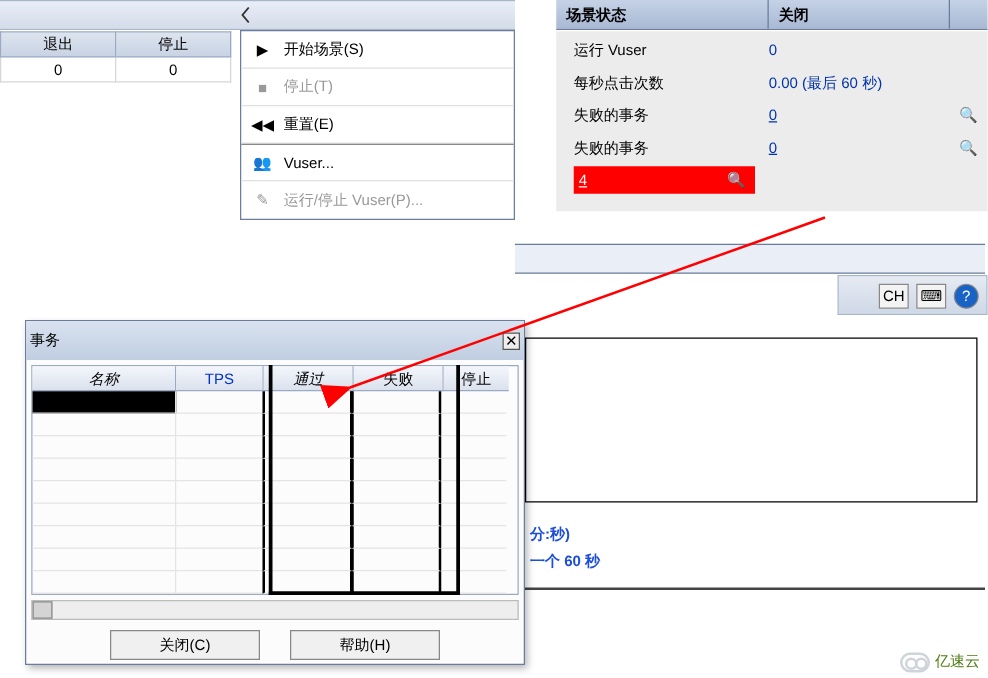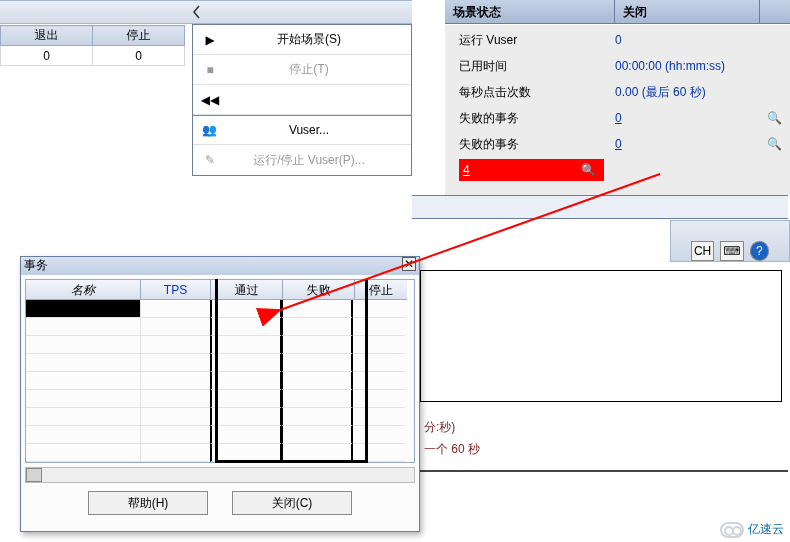--- a/index.html
+++ b/index.html
@@ -10,75 +10,75 @@
 .top-left-table th { font-weight: normal; background: linear-gradient(#dde4ef,#c7d2e3); border: 1px solid #9aaac4; height: 20px; }
 .top-left-table td { border: 1px solid #d6d6d6; height: 20px; text-align: center; background: #fff; }
 
 .top-toolbar-strip { position: absolute; left: 0; top: 0; width: 412px; height: 24px; background: linear-gradient(#e9eef7,#d4dce9); border-top: 1px solid #a8b6cc; border-bottom: 1px solid #a8b6cc; }
 .small-arrow { position: absolute; top: 4px; left: 192px; width: 8px; height: 14px; }
 
 .action-panel { position: absolute; left: 192px; top: 24px; width: 220px; background: #fff; border: 1px solid #6b7d9c; }
 .action-row { height: 30px; display: flex; align-items: center; border-bottom: 1px solid #e0e0e0; cursor: pointer; }
 .action-row:last-child { border-bottom: none; }
 .action-ico { width: 34px; display: flex; justify-content: center; color: #000; }
-.action-label { flex: 1; text-align: center; padding-right: 20px; }
+.action-label { flex: 1; padding-right: 20px; }
 .action-row.disabled .action-ico, .action-row.disabled .action-label { color: #999; }
 .action-row.sep-top { border-top: 1px solid #888; }
 
 .status-panel { position: absolute; left: 412px; top: 0; right: 0; margin-left: 33px; }
 .status-header { display: flex; height: 24px; }
 .status-header .h1 { flex: 1; padding-left: 8px; line-height: 24px; font-weight: bold; border-right: 1px solid #6b7d9c; }
 .status-header .h2 { width: 145px; padding-left: 8px; line-height: 24px; font-weight: bold; border-right: 1px solid #6b7d9c; }
 .status-header .h3 { width: 30px; }
 .status-area { background: #ececec; padding: 2px 0 12px 0; border-top: 1px solid #fff; }
 .status-row { display: flex; height: 26px; align-items: center; padding-left: 14px; }
 .status-label { flex: 1; }
 .status-value { width: 145px; color: #0033aa; }
 .status-value a { color: #0033aa; text-decoration: underline; }
 .status-icon { width: 30px; text-align: center; color: #333; }
 .status-row.error .status-value-wrap { background: #ff0000; display:flex; align-items:center; height: 22px; width: 145px; }
 .status-row.error .status-value { color: #fff; }
 .status-row.error .status-icon-in { color: #fff; width:30px; text-align:center; }
 
 .outer-bottom { position: absolute; left: 412px; top: 195px; width: 376px; height: 24px; background: #e9eef7; border-top: 1px solid #6b7d9c; border-bottom: 1px solid #6b7d9c; }
-.status-bar-icons { position: absolute; right: 0; top: 220px; display: flex; gap: 6px; padding: 20px; background: linear-gradient(#e6ebf3,#cfd8e7); width: 120px; justify-content: flex-end; border: 1px solid #a8b6cc; height:32px; }
+.status-bar-icons { position: absolute; right: 0; top: 220px; display: flex; gap: 6px; padding: 6px; background: linear-gradient(#e6ebf3,#cfd8e7); width: 120px; justify-content: flex-end; border: 1px solid #a8b6cc; height:32px; }
 .sb-btn { width: 24px; height: 20px; border: 1px solid #888; background: #f3f3f3; text-align:center; line-height:18px; }
 
 .right-section { position: absolute; left: 414px; top: 262px; width: 374px; }
 .right-section .rs-title { background: linear-gradient(#d8e1ef,#c1cee0); height: 24px; line-height: 24px; padding-left: 8px; border-top:1px solid #6b7d9c; border-bottom:1px solid #6b7d9c; }
 .right-section .rs-box { background: #fff; border: 1px solid #000; margin: 8px 6px; height: 132px; }
-.right-section .rs-lines { padding: 6px 10px; color: #7f1d1d; }
+.right-section .rs-lines { padding: 6px 10px; color: #1d4ed8; font-weight: bold; }
 .right-section .rs-lines div { line-height: 22px; }
 .rs-footer-line { border-top: 2px solid #444; margin-top: 4px; }
 
 .tx-dialog { position: absolute; left: 20px; top: 256px; width: 400px; height: 276px; background: #fcfcfc; border: 1px solid #6b7d9c; box-shadow: 2px 3px 6px rgba(0,0,0,.3); }
-.tx-titlebar { height: 18px; background: linear-gradient(#d9e2f0,#c0cee1); display: flex; align-items: flex-start; padding: 0 3px; font-size: 12px; }
+.tx-titlebar { height: 31px; background: linear-gradient(#d9e2f0,#c0cee1); display: flex; align-items: center; padding: 0 3px; font-size: 12px; }
 .tx-titlebar .ttl { flex: 1; }
 .tx-titlebar .close-x { width: 14px; height: 14px; border: 1px solid #555; background: #eee; text-align: center; line-height: 12px; font-family: Arial; cursor: pointer; }
 .tx-grid { border: 1px solid #9aaac4; margin: 4px; }
 .tx-head-row { display: flex; height: 20px; }
 .tx-head-row .th { border-right: 1px solid #9aaac4; border-bottom: 1px solid #9aaac4; background: linear-gradient(#f3f6fb,#dbe2ee); text-align: center; line-height: 20px; }
 .tx-head-row .th:last-child { border-right: none; }
 .tx-head-row .th.tps { color: #0033cc; }
 .tx-body-row { display: flex; height: 18px; }
 .tx-body-row .td { border-right: 1px solid #e4e4e4; border-bottom: 1px solid #e4e4e4; }
 .tx-body-row .td:last-child { border-right: none; }
-.col-name { width: 115px; font-style: italic; } .col-tps { width: 70px; } .col-pass { width: 72px; } .col-fail { width: 72px; } .col-stop { width: 52px; }
+.col-name { width: 115px; font-style: italic; } .col-tps { width: 70px; } .col-pass { width: 72px; font-style: italic; } .col-fail { width: 72px; } .col-stop { width: 52px; }
 .tx-body-row .td.col-pass, .tx-body-row .td.col-fail { border-left: 2px solid #000; border-right: 2px solid #000; margin-left:-1px; }
 .tx-grid-wrap { position: relative; }
 .tx-grid-wrap::after { content:""; position:absolute; top:0; bottom:0; left: calc(4px + 120px + 70px); width:147px; border-left:3px solid #000; border-right:3px solid #000; border-bottom:3px solid #000; pointer-events:none; }
 .tx-body-row.first .td.col-name { background: #000; }
 .tx-scroll-track { height: 16px; margin: 0 4px; background: #eee; border: 1px solid #bbb; position: relative; }
 .tx-scroll-thumb { position:absolute; left:0; top:0; bottom:0; width: 16px; background: #d4d4d4; border:1px solid #888; }
 .tx-buttons { display:flex; gap: 24px; justify-content: center; padding: 8px; }
 .tx-buttons button { width: 120px; height: 24px; background: #f0f0f0; border: 1px solid #888; }
 
 .arrow-svg { position:absolute; left:0; top:0; width:790px; height:542px; pointer-events:none; }
 
-.watermark { position:absolute; right: 6px; bottom: 4px; color: #0369a1; font-size: 18px; font-family: Arial; display:flex; align-items:center; gap:4px; }
+.watermark { position:absolute; right: 6px; bottom: 4px; color: #4d7c0f; font-size: 18px; font-family: Arial; display:flex; align-items:center; gap:4px; }
 .watermark .wm-ico { width:24px; height:16px; border:2px solid #cfd4da; border-radius: 10px; position:relative; }
 .watermark .wm-ico::before, .watermark .wm-ico::after { content:""; position:absolute; width:6px; height:6px; border:2px solid #cfd4da; border-radius:50%; top:2px; }
 .watermark .wm-ico::before { left:2px; } .watermark .wm-ico::after { left:10px; }
 </style>
 </head>
 <body>
 
 <div class="top-toolbar-strip">
   <svg class="small-arrow" viewBox="0 0 8 14">
       <path d="M7 1 L2 7 L7 13" stroke="#333" stroke-width="1.5" fill="none"></path>
@@ -102,20 +102,21 @@
   <div class="action-row">
     <span class="action-ico">▶</span>
     <span class="action-label">开始场景(S)</span>
   </div>
   <div class="action-row disabled">
     <span class="action-ico">■</span>
     <span class="action-label">停止(T)</span>
   </div>
   <div class="action-row">
     <span class="action-ico">◀◀</span>
+    <span class="action-label">重置(E)</span>
   </div>
   <div class="action-row sep-top">
     <span class="action-ico" style="color:#1040c0;">👥</span>
     <span class="action-label">Vuser...</span>
   </div>
   <div class="action-row disabled">
     <span class="action-ico">✎</span>
     <span class="action-label">运行/停止 Vuser(P)...</span>
   </div>
 </div>
@@ -123,25 +124,20 @@
 <div class="status-panel">
   <div class="status-header gradient-header">
     <div class="h1">场景状态</div>
     <div class="h2">关闭</div>
     <div class="h3"></div>
   </div>
   <div class="status-area">
     <div class="status-row">
       <span class="status-label">运行 Vuser</span>
       <span class="status-value">0</span>
-      <span class="status-icon"></span>
-    </div>
-    <div class="status-row">
-      <span class="status-label">已用时间</span>
-      <span class="status-value">00:00:00 (hh:mm:ss)</span>
       <span class="status-icon"></span>
     </div>
     <div class="status-row">
       <span class="status-label">每秒点击次数</span>
       <span class="status-value">0.00 (最后 60 秒)</span>
       <span class="status-icon"></span>
     </div>
     <div class="status-row">
       <span class="status-label">失败的事务</span>
       <span class="status-value"><a>0</a></span>
@@ -257,22 +253,22 @@
             <div class="td col-fail"></div>
             <div class="td col-stop"></div>
           </div>
         </div>
     </div>
   </div>
   <div class="tx-scroll-track">
     <div class="tx-scroll-thumb"></div>
   </div>
   <div class="tx-buttons">
+    <button>关闭(C)</button>
     <button>帮助(H)</button>
-    <button>关闭(C)</button>
   </div>
 </div>
 
 <svg class="arrow-svg">
   <defs>
       <marker id="ah" markerWidth="12" markerHeight="10" refX="1" refY="5" orient="auto">
     <path d="M12 0 L0 5 L12 10 Z" fill="#ff0000"></path>
       </marker>
     </defs>
   <line x1="660" y1="174" x2="280" y2="310" stroke="#ff0000" stroke-width="2" marker-end="url(#ah)"></line>

